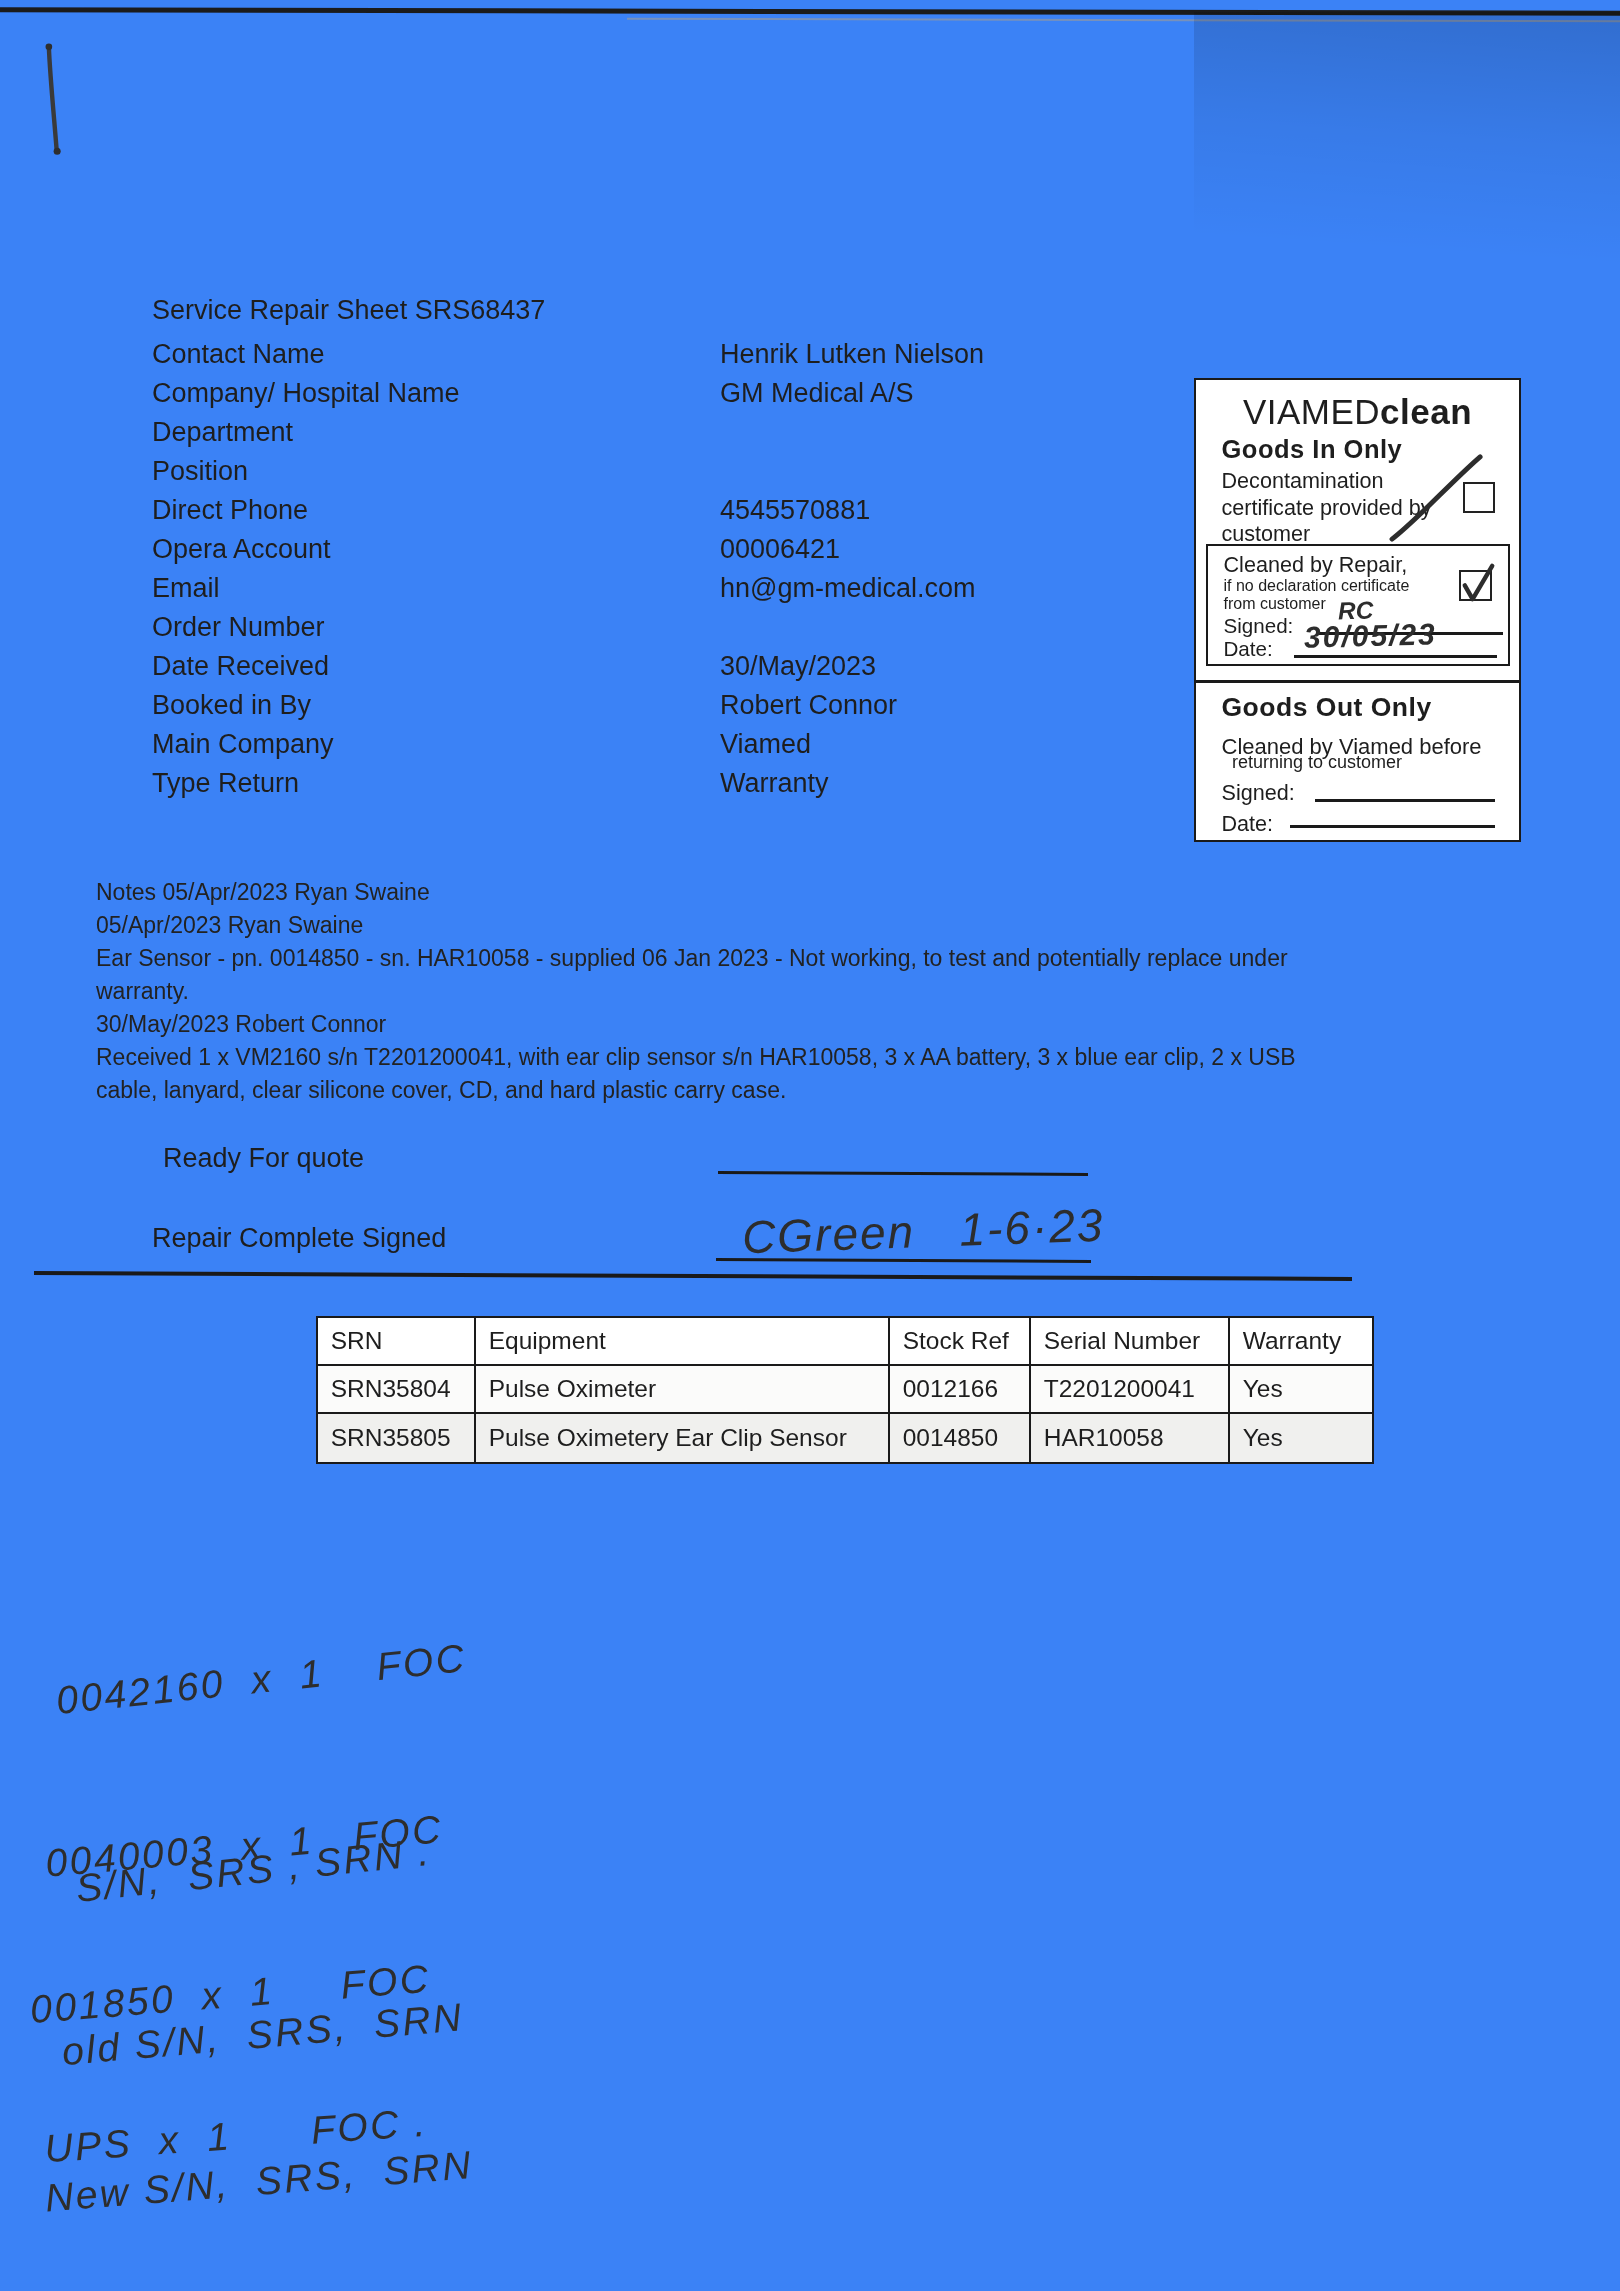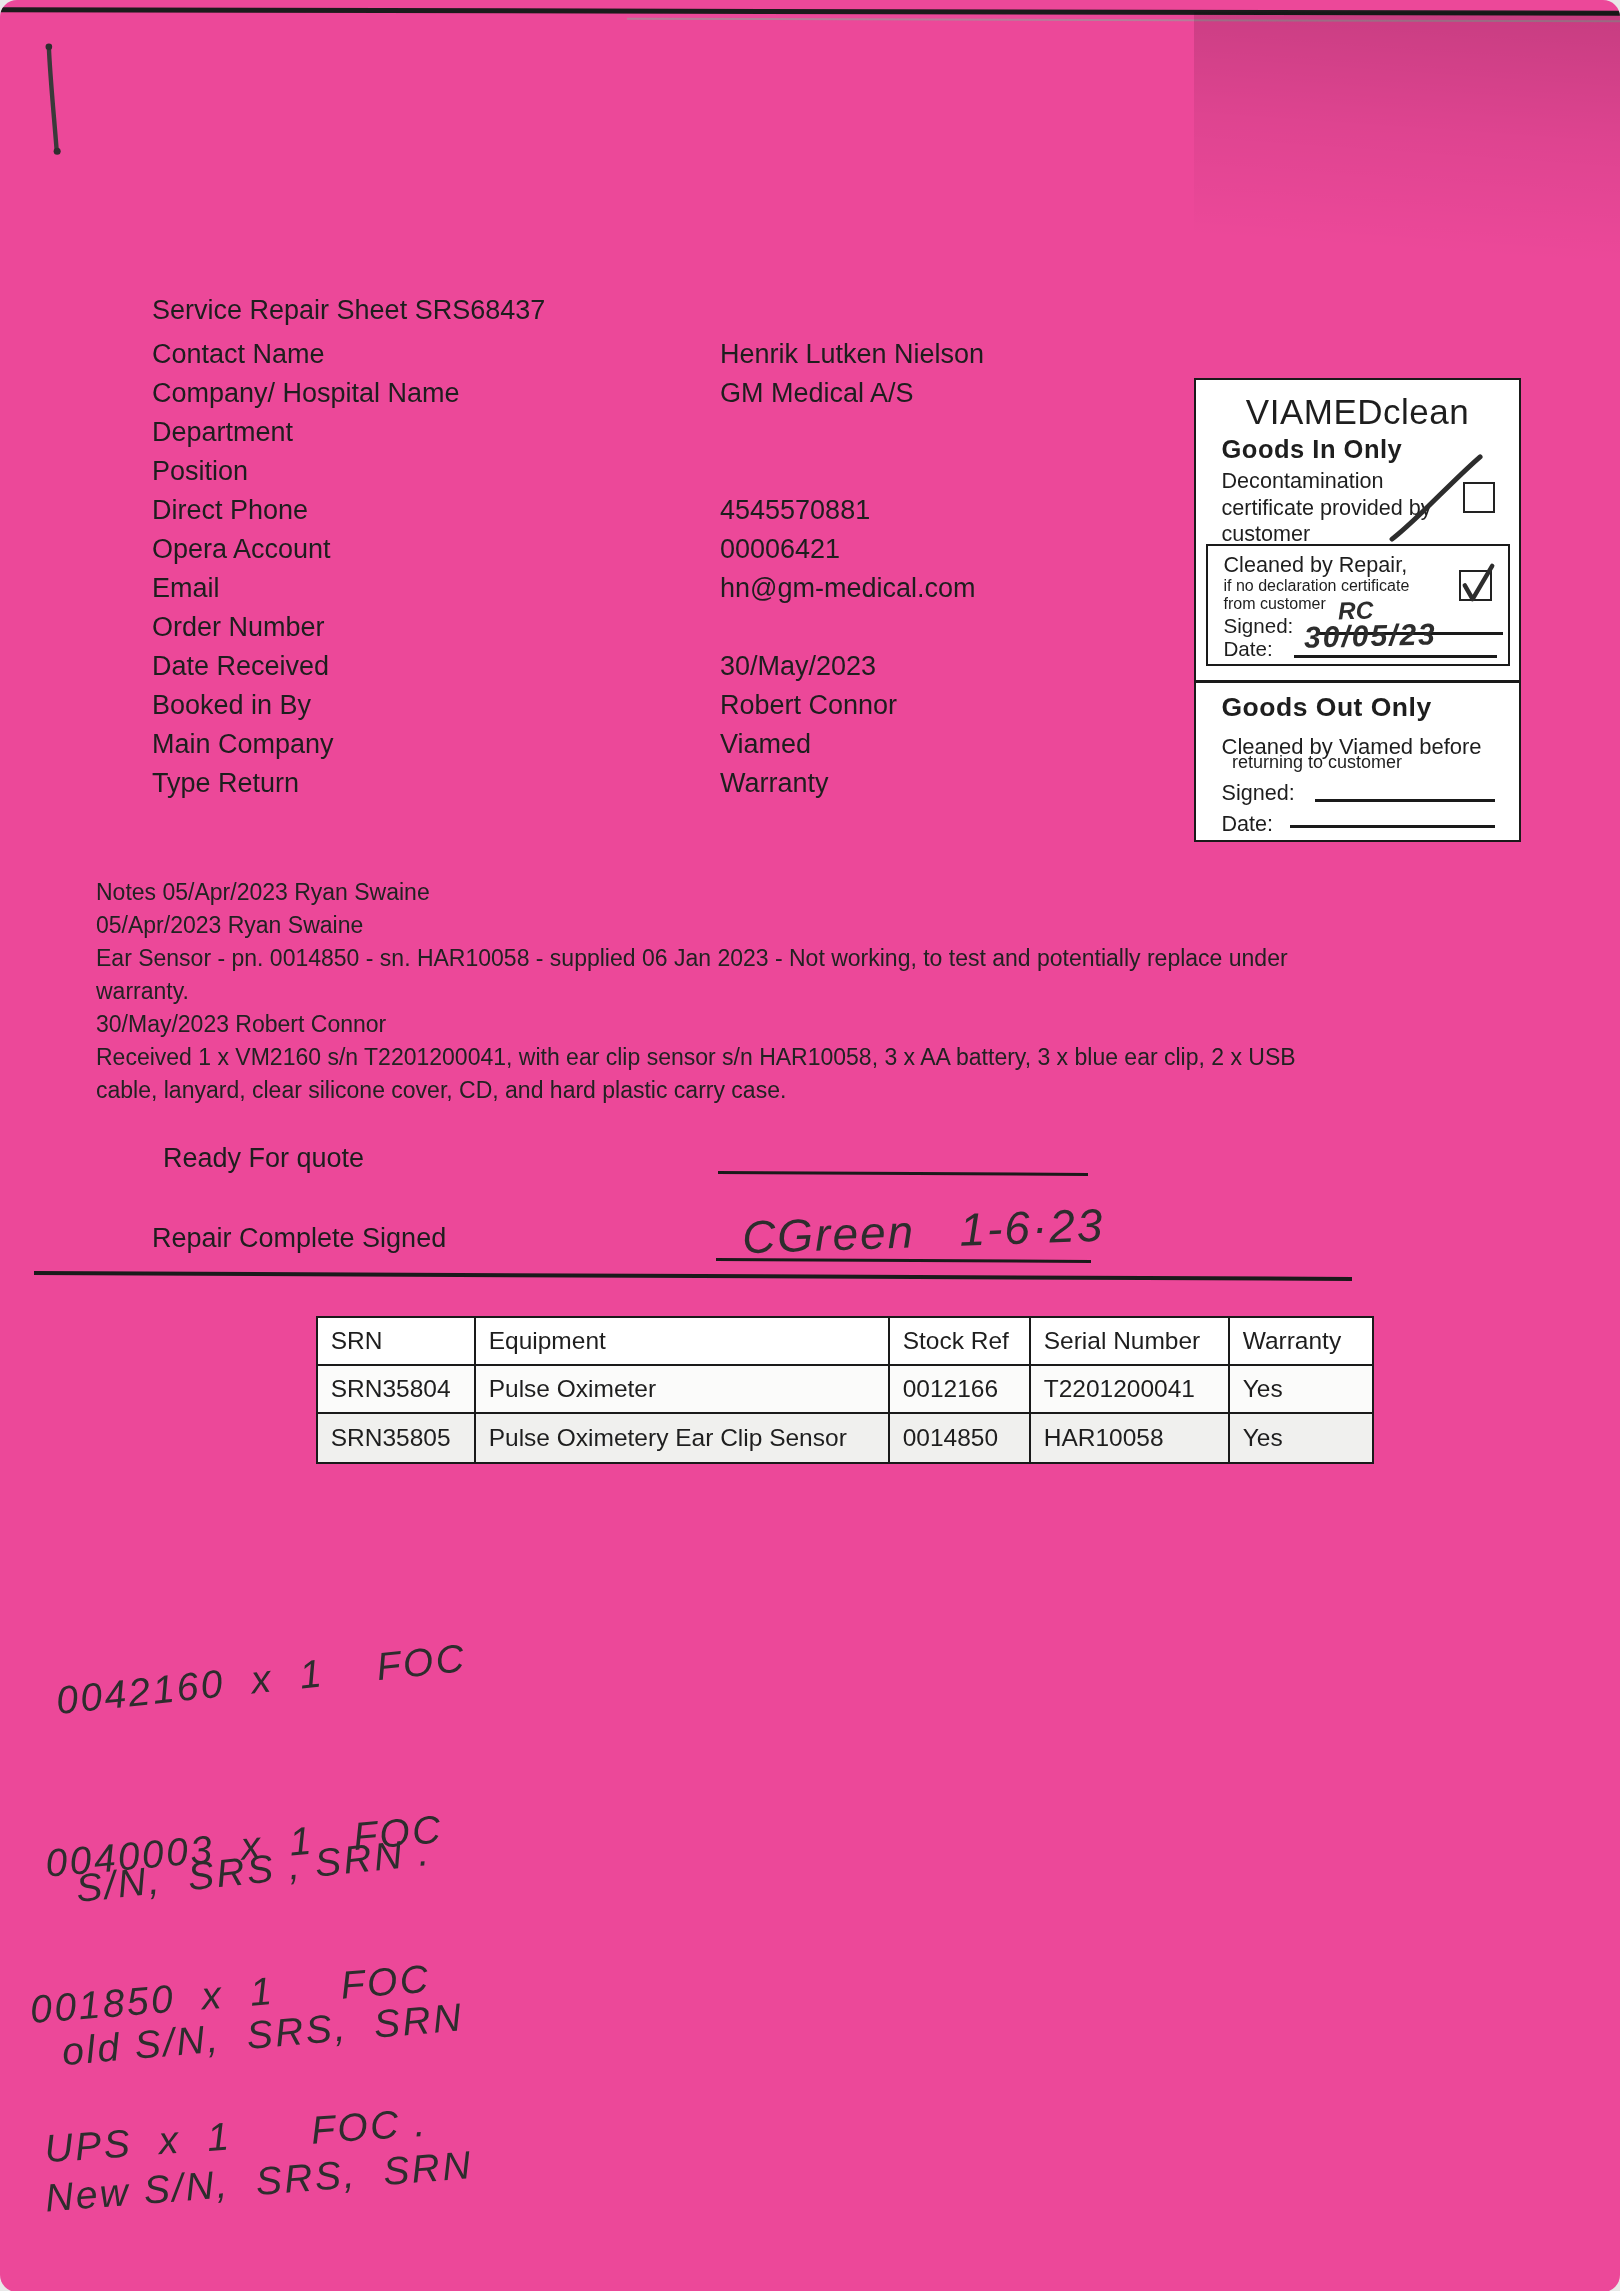--- a/index.html
+++ b/index.html
@@ -1,42 +1,41 @@
 <!DOCTYPE html>
 <html><head>
 <meta charset="utf-8">
 <style>
   html,body{margin:0;padding:0;background:#e8e8e8;}
   .page{
     position:relative;
     width:1620px;height:2292px;
-    background:#ec4899;
+    background:#3b82f6;
     overflow:hidden;
     font-family:"Liberation Sans","DejaVu Sans",sans-serif;
     color:#1e1e1e;
-    border-radius:17px;
   }
   
   .scan-top-edge{position:absolute;left:-3.9px;top:8.8px;width:1632px;height:4.9px;background:#1b1b1b;transform:rotate(0.12deg);}
   .scan-top-edge2{position:absolute;left:627px;top:18.6px;width:993px;height:2px;background:#9a9a9a;opacity:.65;transform:rotate(0.15deg);}
   .scan-top-shade{position:absolute;right:0;top:11.8px;width:426px;height:323px;
     background:linear-gradient(184deg,rgba(0,0,0,0.16) 0%,rgba(0,0,0,0.06) 38%,rgba(0,0,0,0) 72%);}
   .pen-mark-tl{position:absolute;left:41px;top:41px;}
   
   .doc-title{position:absolute;left:152px;top:295px;font-size:27px;}
   .fields{position:absolute;left:152px;top:335px;width:1029px;}
   .frow{display:flex;height:39px;align-items:center;}
   .flabel{width:568px;font-size:27px;}
   .fvalue{font-size:27px;}
   
   .stamp{position:absolute;left:1194px;top:378px;width:323px;height:460px;border:2.5px solid #1a1a1a;background:#fff;}
   .stamp *{position:absolute;}
   .brand{left:0;top:11.8px;width:100%;text-align:center;font-size:35px;letter-spacing:0.5px;}
   .brand .b1{position:static;font-weight:400;}
-  .brand .b2{position:static;font-weight:400;}
+  .brand .b2{position:static;font-weight:700;}
   .gi-title{left:25.5px;top:55px;font-size:25.5px;font-weight:700;letter-spacing:0.5px;}
   .gi-text{left:25.5px;top:88px;width:211px;font-size:21.6px;line-height:26.5px;}
   .gi-box{left:267px;top:102px;width:28px;height:26.5px;border:2.5px solid #222;}
   .gi-slash{left:188px;top:71px;}
   .inner-box{left:9.8px;top:164px;width:300px;height:118px;border:2.5px solid #1a1a1a;background:#fff;}
   .ib-l1{left:15.7px;top:5.9px;font-size:21.6px;}
   .ib-l2{left:15.7px;top:31px;font-size:16px;}
   .ib-l3{left:15.7px;top:49px;font-size:16px;}
   .ib-signed{left:15.7px;top:68px;font-size:20.6px;}
   .ib-date{left:15.7px;top:91px;font-size:20.6px;}

